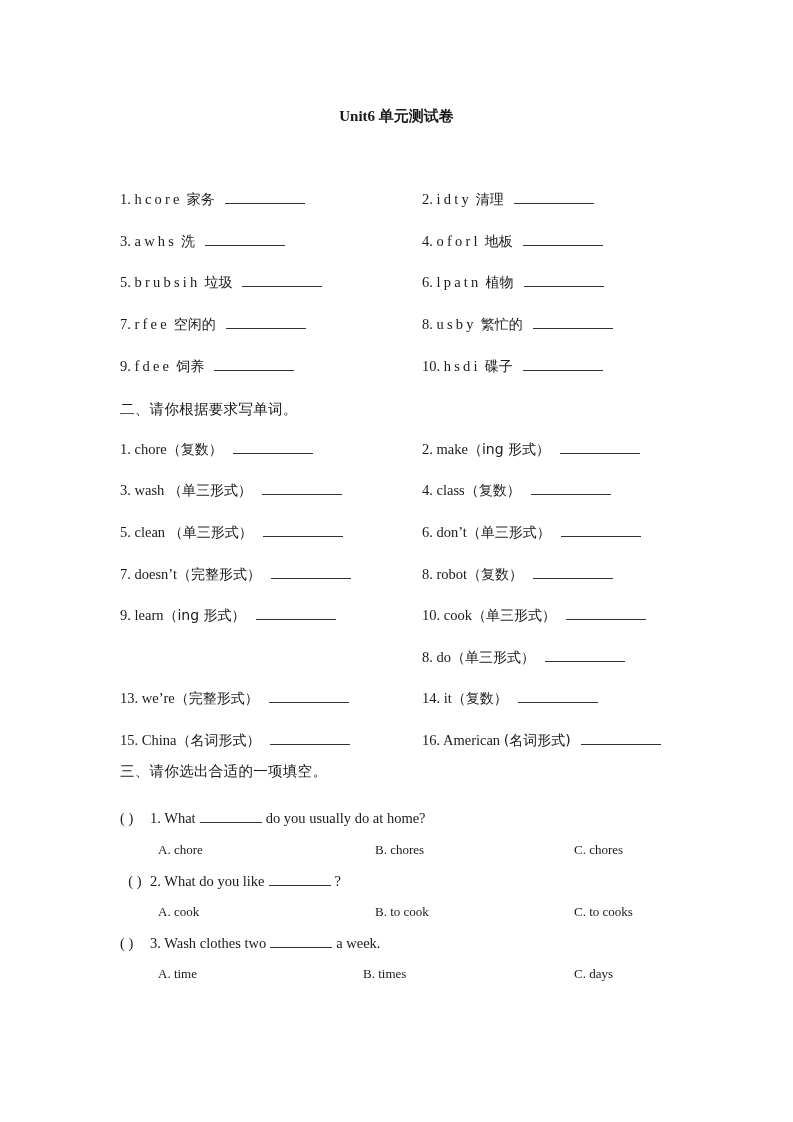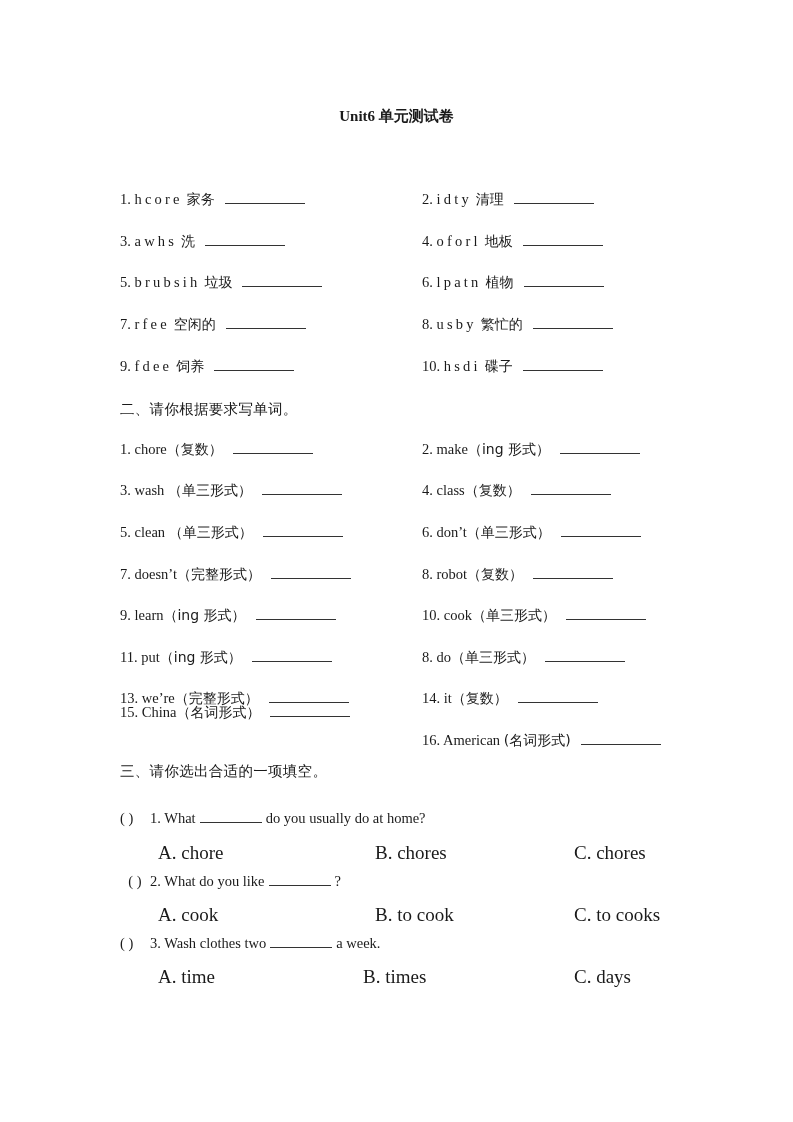--- a/index.html
+++ b/index.html
@@ -10,21 +10,21 @@
            font-size: 15px; font-weight: bold; }
   .section-heading { position: absolute; left: 120px; font-size: 14.5px;
            font-family: "DejaVu Sans", sans-serif; letter-spacing: 0.3px; }
   .item { position: absolute; font-size: 14.5px; white-space: nowrap; }
   .item .letters { letter-spacing: 3.2px; }
   .item .cn { font-family: "DejaVu Sans", sans-serif; font-size: 14px; margin-left: 4px; }
   .blank { display: inline-block; width: 80px; border-bottom: 1px solid #333; height: 12px; margin-left: 10px; vertical-align: baseline; }
   .paren-cn { font-family: "DejaVu Sans", sans-serif; font-size: 14px; }
   .mc-q { position: absolute; left: 120px; font-size: 14.5px; white-space: nowrap; }
   .mc-q .bracket { display: inline-block; width: 30px; }
-  .mc-opt { position: absolute; font-size: 19px; white-space: nowrap; }
+  .mc-opt { position: absolute; font-size: 13px; white-space: nowrap; }
   .inline-blank { display: inline-block; width: 62px; border-bottom: 1px solid #333; height: 12px; margin: 0 4px; }
 </style>
 </head>
 <body>
 
 <div class="page">
 
   <div class="title">Unit6  单元测试卷</div>
 
 
@@ -53,27 +53,26 @@
 
   <div class="item" style="left:120px; top:524px;"><span>5.</span> <span>clean</span> <span class="paren-cn">（单三形式）</span><span class="blank"></span></div>
   <div class="item" style="left:422px; top:524px;"><span>6.</span> <span>don’t</span><span class="paren-cn">（单三形式）</span><span class="blank"></span></div>
 
   <div class="item" style="left:120px; top:566px;"><span>7.</span> <span>doesn’t</span><span class="paren-cn">（完整形式）</span><span class="blank"></span></div>
   <div class="item" style="left:422px; top:566px;"><span>8.</span> <span>robot</span><span class="paren-cn">（复数）</span><span class="blank"></span></div>
 
   <div class="item" style="left:120px; top:607px;"><span>9.</span> <span>learn</span><span class="paren-cn">（ing 形式）</span><span class="blank"></span></div>
   <div class="item" style="left:422px; top:607px;"><span>10.</span> <span>cook</span><span class="paren-cn">（单三形式）</span><span class="blank"></span></div>
 
-  <div class="item" style="left:120px; top:649px;"><span>11.</span> <span>put</span><span class="paren-cn">（ing 形式）</span><span class="blank"></span></div>
   <div class="item" style="left:422px; top:649px;"><span>8.</span> <span>do</span><span class="paren-cn">（单三形式）</span><span class="blank"></span></div>
 
   <div class="item" style="left:120px; top:690px;text-align:right;"><span>13.</span> <span>we’re</span><span class="paren-cn">（完整形式）</span><span class="blank"></span></div>
   <div class="item" style="left:422px; top:690px;"><span>14.</span> <span>it</span><span class="paren-cn">（复数）</span><span class="blank"></span></div>
 
-  <div class="item" style="left:120px; top:704px;text-align:right;"><span>15.</span> <span>China</span><span class="paren-cn">（名词形式）</span><span class="blank"></span></div>
+  <div class="item" style="left:120px; top:732px;text-align:right;"><span>15.</span> <span>China</span><span class="paren-cn">（名词形式）</span><span class="blank"></span></div>
   <div class="item" style="left:422px; top:732px;"><span>16.</span> <span>American</span> <span class="paren-cn">(名词形式)</span><span class="blank"></span></div>
 
   <div class="section-heading" style="top:762px;">三、请你选出合适的一项填空。</div>
 
   <div class="mc-q" style="top:810px;"><span class="bracket">(    )</span><span>1.</span> <span>What</span><span class="inline-blank"></span><span>do you usually do at home?</span></div>
   <div class="mc-opt" style="left:158px; top:842px;">A. chore</div>
   <div class="mc-opt" style="left:375px; top:842px;">B. chores</div>
   <div class="mc-opt" style="left:574px; top:842px;">C. chores</div>
 
   <div class="mc-q" style="top:873px;text-align:center;"><span class="bracket">(    )</span><span>2.</span> <span>What do you like</span><span class="inline-blank"></span><span>?</span></div>

